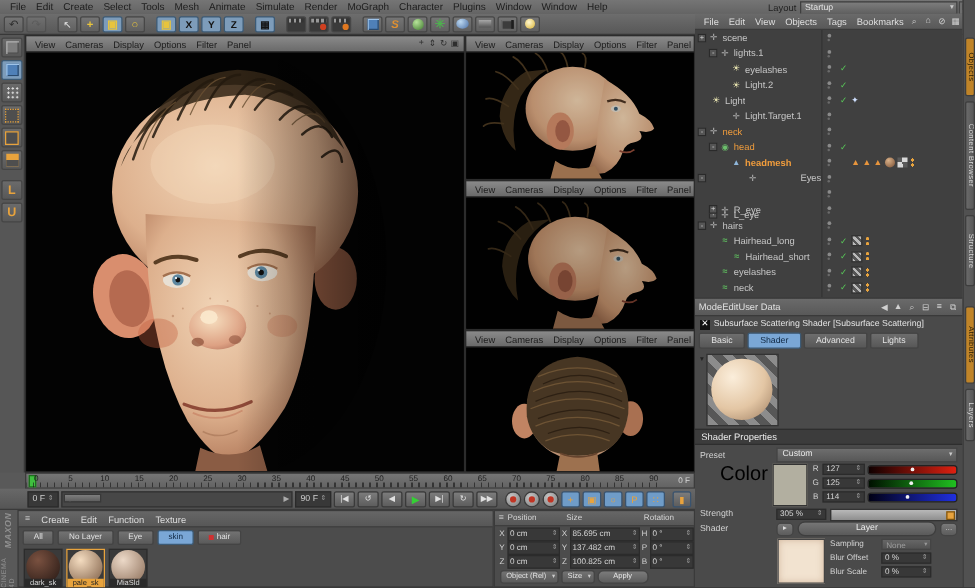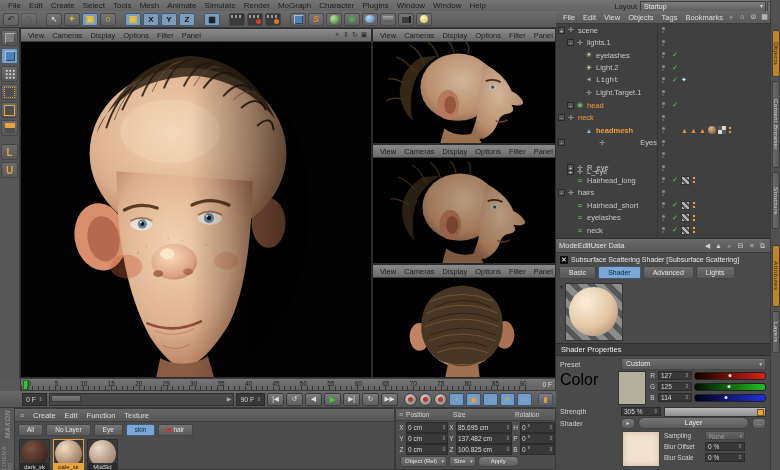--- a/index.html
+++ b/index.html
@@ -719,21 +719,21 @@
           <span class="tlabel">Light.2</span>
         </div>
         <span class="tdots">
           <i></i>
           <i></i>
         </span>
         <span class="tchk">✓</span>
         <span class="ttags"></span>
       </div>
       <div class="trow">
-        <div class="tleft" style="padding-left: 20px; font-family: Liberation Mono, monospace;">
+        <div class="tleft" style="padding-left: 4px;">
           <span class="expspace"></span>
           <span class="oicon light">☀</span>
           <span class="tlabel">Light</span>
         </div>
         <span class="tdots">
           <i></i>
           <i></i>
         </span>
         <span class="tchk">✓</span>
         <span class="ttags">
@@ -747,43 +747,43 @@
           <span class="tlabel">Light.Target.1</span>
         </div>
         <span class="tdots">
           <i></i>
           <i></i>
         </span>
         <span class="tchk"></span>
         <span class="ttags"></span>
       </div>
       <div class="trow">
+        <div class="tleft" style="padding-left: 2px;">
+          <span class="exp">-</span>
+          <span class="oicon null">✛</span>
+          <span class="tlabel sel">neck</span>
+        </div>
+        <span class="tdots">
+          <i></i>
+          <i></i>
+        </span>
+        <span class="tchk"></span>
+        <span class="ttags"></span>
+      </div>
+      <div class="trow">
         <div class="tleft" style="padding-left: 11px;">
           <span class="exp">-</span>
           <span class="oicon hypernurbs">◉</span>
           <span class="tlabel sel">head</span>
         </div>
         <span class="tdots">
           <i></i>
           <i></i>
         </span>
         <span class="tchk">✓</span>
-        <span class="ttags"></span>
-      </div>
-      <div class="trow">
-        <div class="tleft" style="padding-left: 2px;">
-          <span class="exp">-</span>
-          <span class="oicon null">✛</span>
-          <span class="tlabel sel">neck</span>
-        </div>
-        <span class="tdots">
-          <i></i>
-          <i></i>
-        </span>
-        <span class="tchk"></span>
         <span class="ttags"></span>
       </div>
       <div class="trow">
         <div class="tleft" style="padding-left: 20px;">
           <span class="expspace"></span>
           <span class="oicon mesh">▲</span>
           <span class="tlabel sel bold">headmesh</span>
         </div>
         <span class="tdots">
           <i></i>
@@ -832,50 +832,50 @@
           <span class="tlabel">R_eye</span>
         </div>
         <span class="tdots">
           <i></i>
           <i></i>
         </span>
         <span class="tchk"></span>
         <span class="ttags"></span>
       </div>
       <div class="trow">
+        <div class="tleft" style="padding-left: 2px;">
+          <span class="exp">-</span>
+          <span class="oicon null">✛</span>
+          <span class="tlabel">hairs</span>
+        </div>
+        <span class="tdots">
+          <i></i>
+          <i></i>
+        </span>
+        <span class="tchk"></span>
+        <span class="ttags"></span>
+      </div>
+      <div class="trow">
         <div class="tleft" style="padding-left: 11px;">
           <span class="expspace"></span>
           <span class="oicon hair">≈</span>
           <span class="tlabel">Hairhead_long</span>
         </div>
         <span class="tdots">
           <i></i>
           <i></i>
         </span>
         <span class="tchk">✓</span>
         <span class="ttags">
           <i class="tag-hatch"></i>
           <i class="tag-dots"></i>
         </span>
       </div>
       <div class="trow">
-        <div class="tleft" style="padding-left: 2px;">
-          <span class="exp">-</span>
-          <span class="oicon null">✛</span>
-          <span class="tlabel">hairs</span>
-        </div>
-        <span class="tdots">
-          <i></i>
-          <i></i>
-        </span>
-        <span class="tchk"></span>
-        <span class="ttags"></span>
-      </div>
-      <div class="trow">
-        <div class="tleft" style="padding-left: 11px;">
+        <div class="tleft" style="padding-left: 11px; justify-content: center;">
           <span class="expspace"></span>
           <span class="oicon hair">≈</span>
           <span class="tlabel">Hairhead_short</span>
         </div>
         <span class="tdots">
           <i></i>
           <i></i>
         </span>
         <span class="tchk">✓</span>
         <span class="ttags">
@@ -948,21 +948,21 @@
       <div class="am-preview"></div>
     </div>
     <div class="am-sec">Shader Properties</div>
 
     <div class="prow" style="margin-top:2px">
       <span class="plabel">Preset</span>
       <span class="pdd">Custom</span>
     </div>
 
     <div class="colorblock">
-      <span class="plabel" style="position:absolute;margin-left:0">Color</span>
+      <span class="plabel" style="position:absolute;margin-left:16px">Color</span>
       <div class="swatch"></div>
       <div class="rgbrows" id="rgbrows">
           <div class="crow">
             <span class="clab">R</span>
             <span class="afield" style="width: 34px; justify-content: space-between;">
               <span>127</span>
               <span class="stepper">⇕</span>
             </span>
             <span class="slider r">
               <i class="mark" style="left: 49.8%;"></i>

